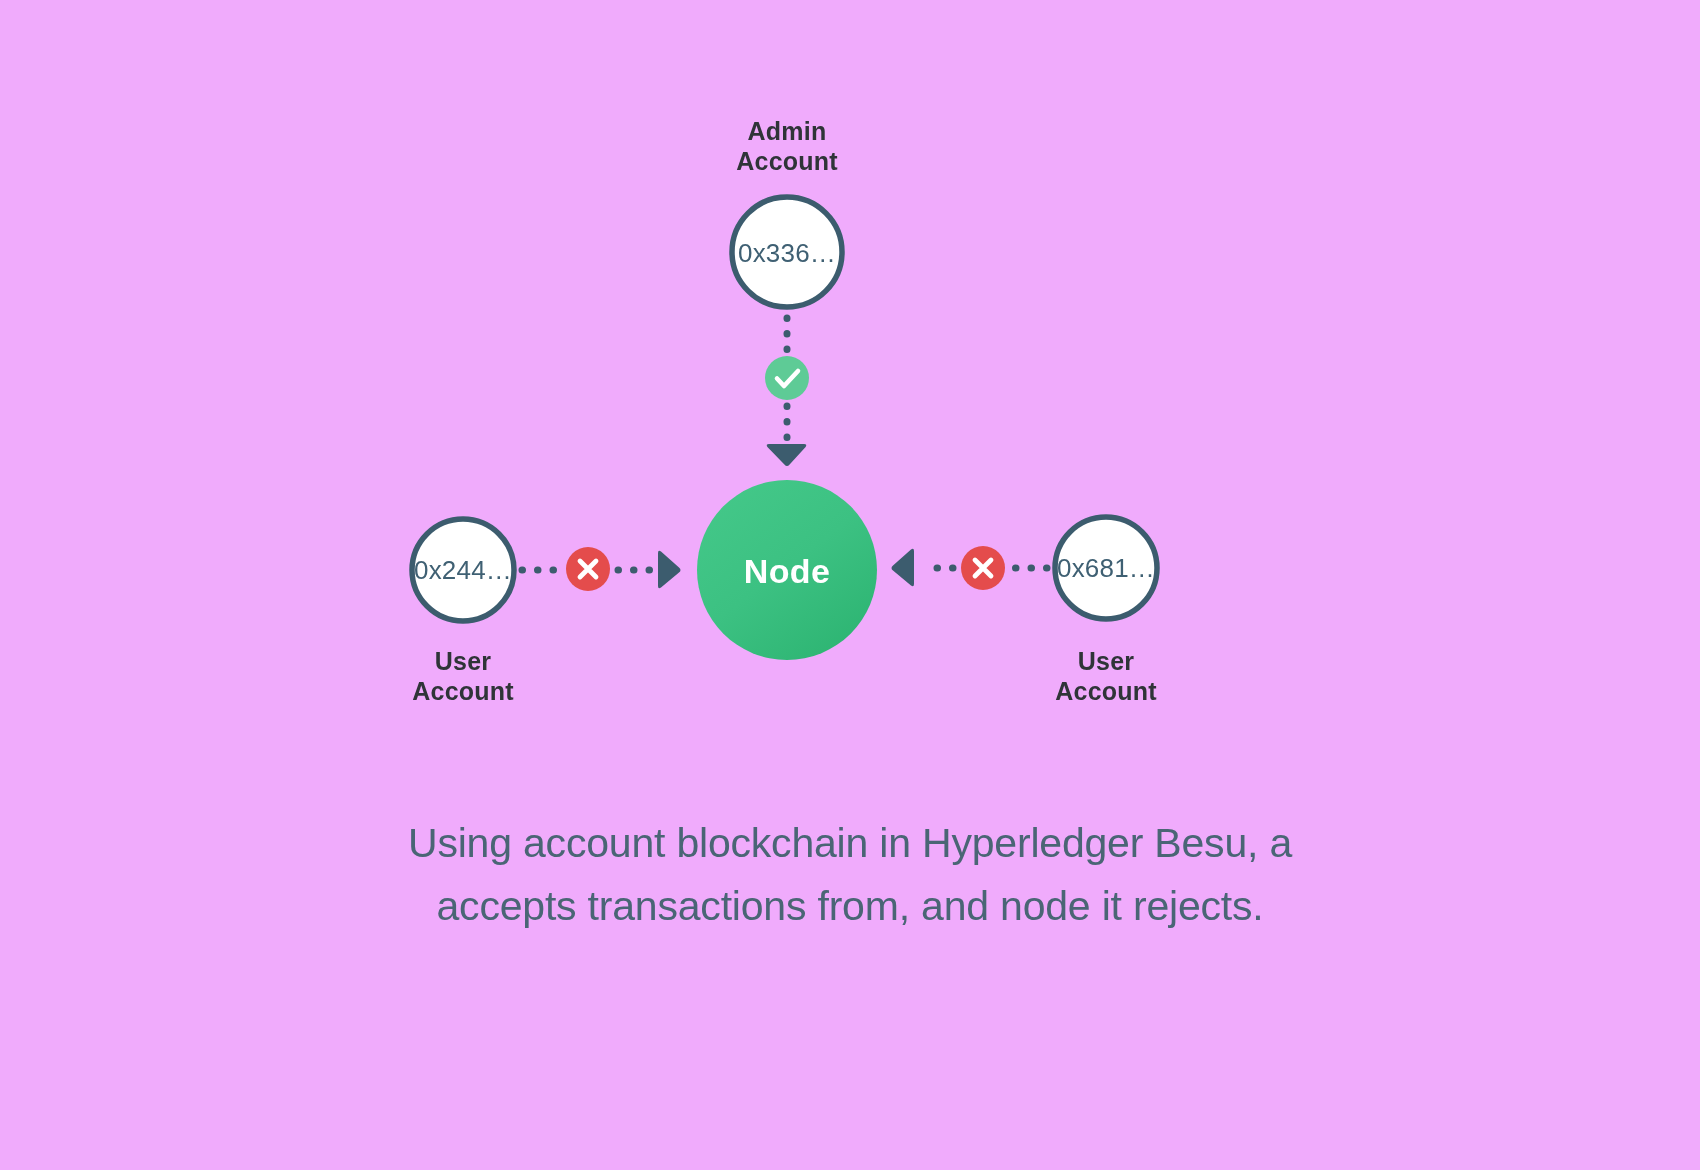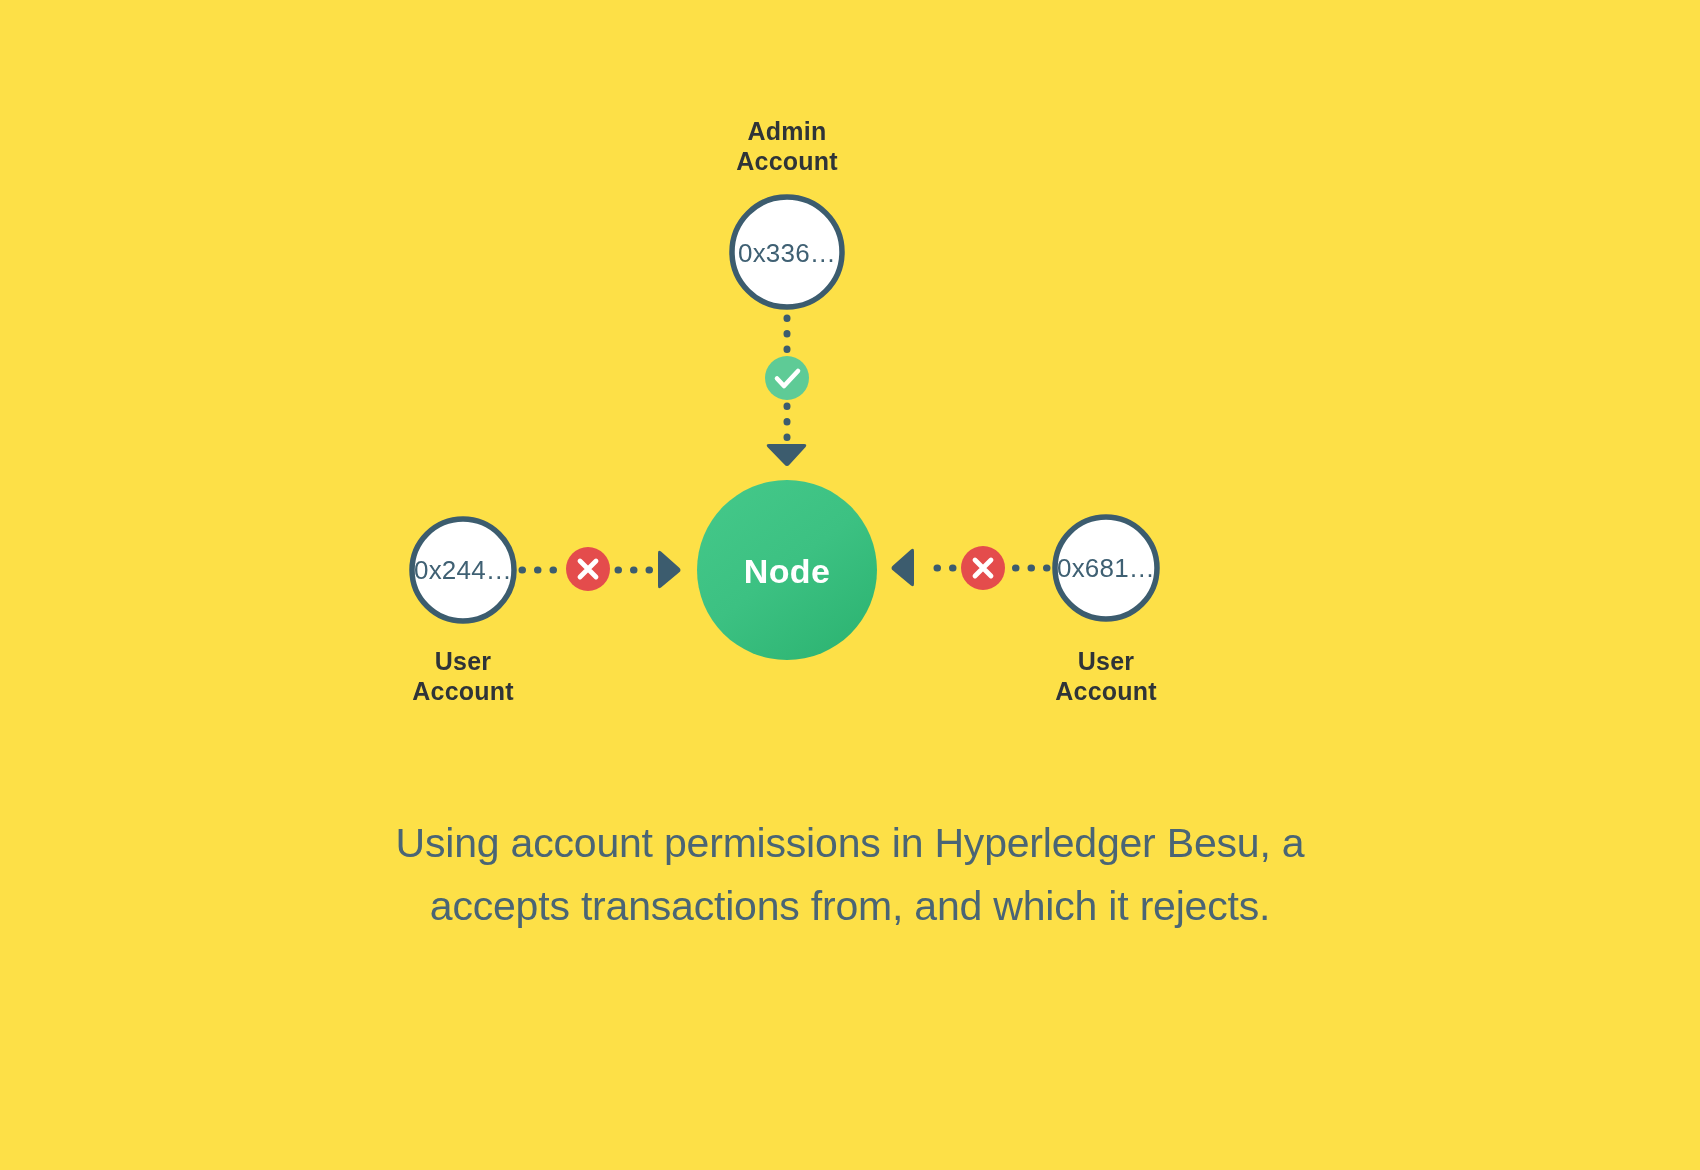--- a/index.html
+++ b/index.html
@@ -11,21 +11,21 @@
     width: 1700px;
     height: 1170px;
     font-family: "Liberation Sans", sans-serif;
     overflow: hidden;
   }
 
   #stage {
     position: relative;
     width: 1700px;
     height: 1170px;
-    background: #fde047;
+    background: #f0abfc;
   }
 
   
   #diagram {
     position: absolute;
     left: 0;
     top: 0;
     width: 1700px;
     height: 790px;
   }
@@ -150,17 +150,17 @@
     </g>
 
     <g>
       <line x1="953" y1="568" x2="922" y2="568" stroke="#3c5c6e" stroke-width="7" stroke-linecap="round" stroke-dasharray="0.5 15"></line>
       <path d="M914 551 q0 -3.5 -3 -1.6 L893 565.4 q-3 2.6 0 5.2 L911 585.6 q3 1.9 3 -1.6 Z" fill="#3c5c6e"></path>
     </g>
 
   </svg>
 
   <div id="caption">
-    <span class="cap-line">Using account permissions in Hyperledger Besu, a</span>
-    <span class="cap-line">accepts transactions from, and which it rejects.</span>
+    <span class="cap-line">Using account blockchain in Hyperledger Besu, a</span>
+    <span class="cap-line">accepts transactions from, and node it rejects.</span>
   </div>
 
 </div>
 
 </body></html>

